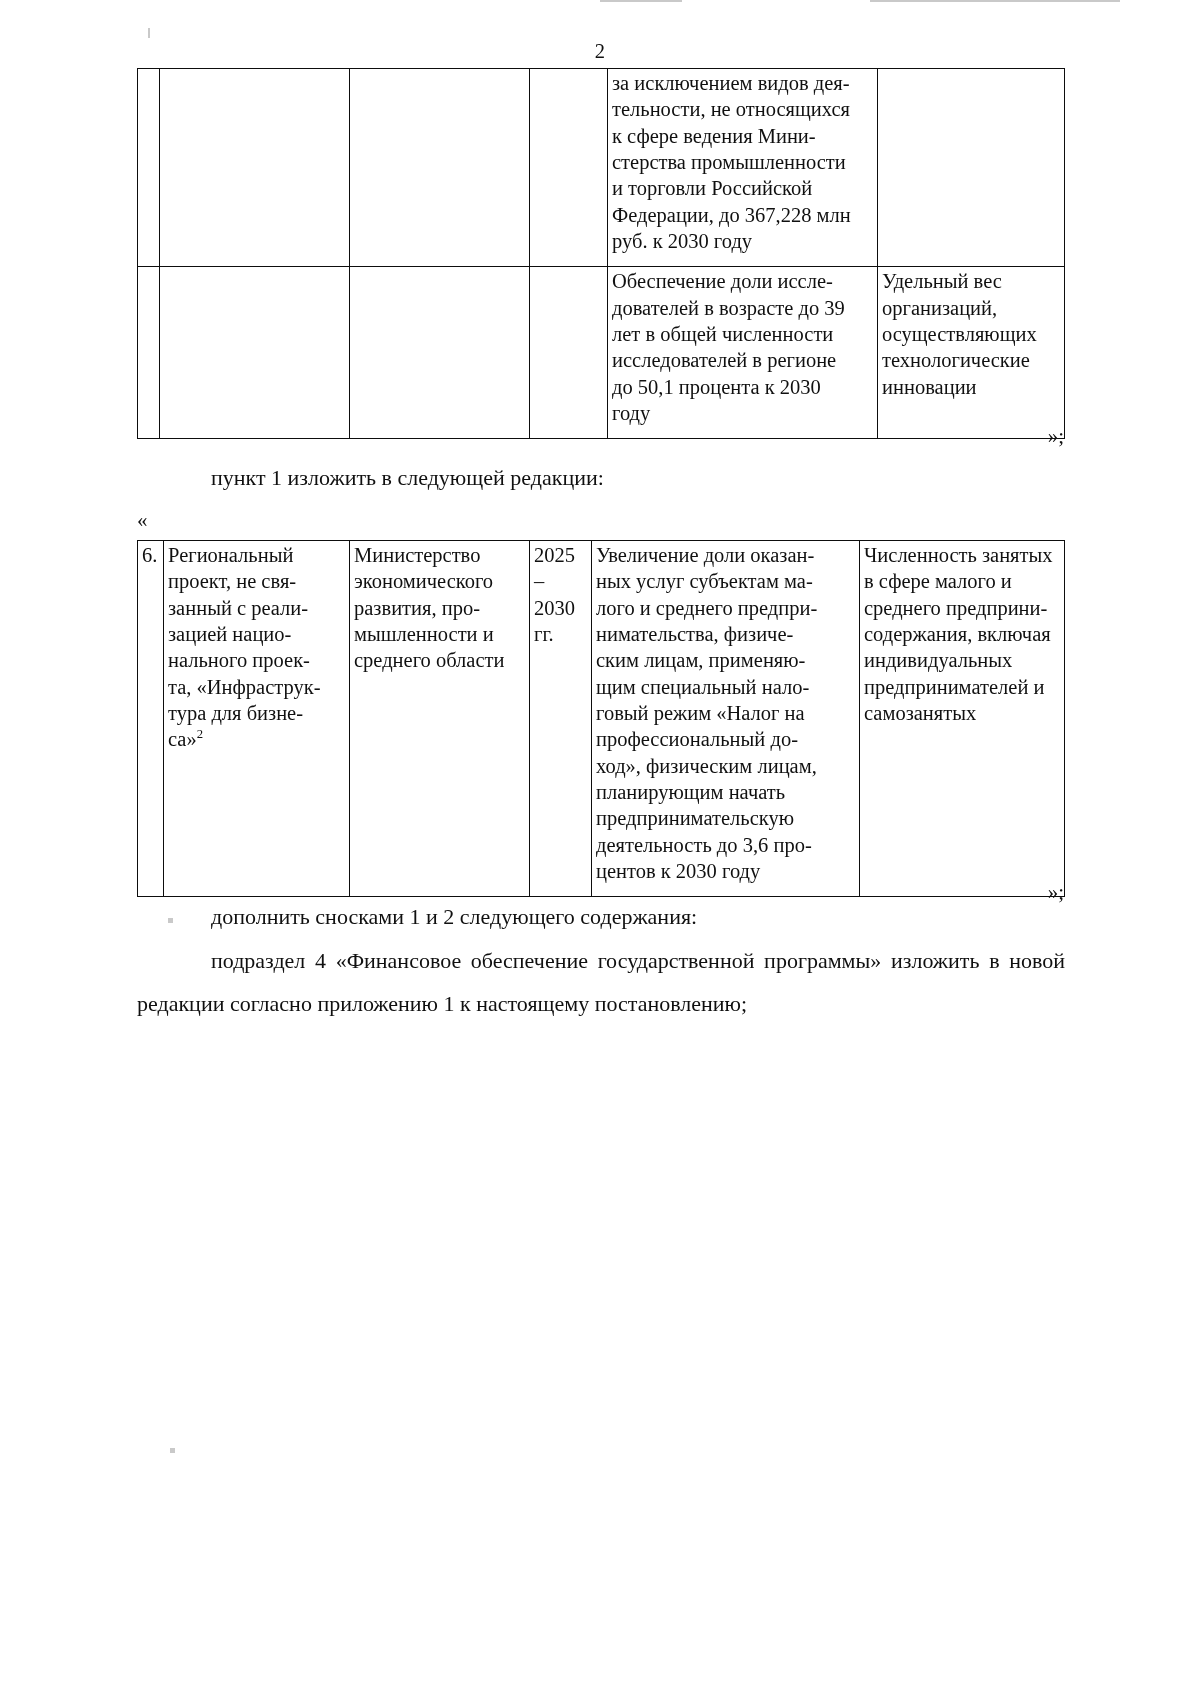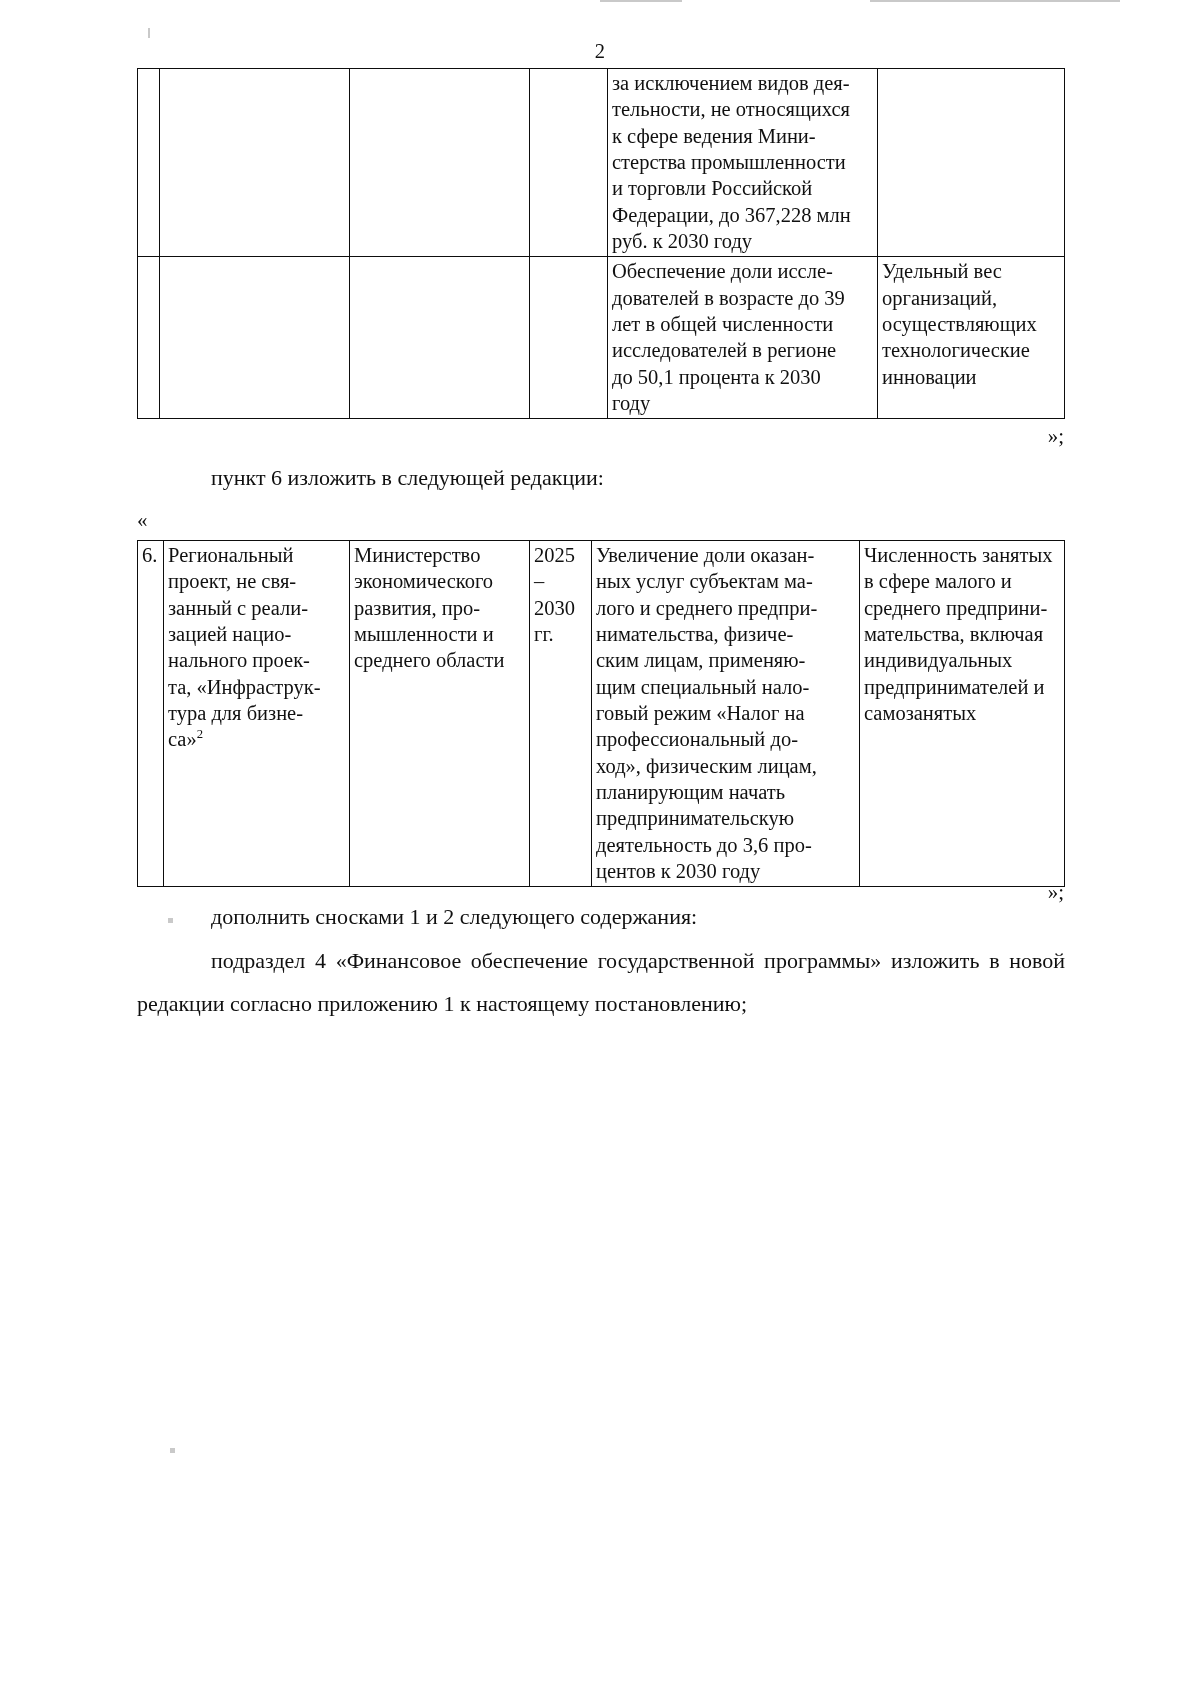--- a/index.html
+++ b/index.html
@@ -40,21 +40,21 @@
   table.doc-table {
     border-collapse: collapse;
     table-layout: fixed;
     width: 100%;
     font-size: 20.5px;
     line-height: 1.285;
   }
   table.doc-table td {
     border: 1.5px solid #0d0d0d;
     vertical-align: top;
-    padding: 1px 3px 2px 4px;
+    padding: 1px 3px 12px 4px;
     word-wrap: break-word;
     overflow-wrap: break-word;
     hyphens: manual;
   }
   td.blank { padding: 0; }
   td.num { text-align: left; padding-left: 3px; }
 
   .tbl-wrap { position: absolute; }
 
   
@@ -159,21 +159,21 @@
 технологические
 инновации</span></td>
         </tr>
       </tbody>
     </table>
   </div>
 
   <div class="quote-close" style="top:424px;">»;</div>
 
   <div class="body-block" style="top:456px;">
-    <p>пункт 6 изложить в следующей редакции:</p>
+    <p>пункт 1 изложить в следующей редакции:</p>
   </div>
 
   <div class="quote-open" style="top:508px;">«</div>
 
   <div class="tbl-wrap" id="table-2-wrap">
     <table class="doc-table">
       <colgroup>
         <col style="width:26px">
         <col style="width:186px">
         <col style="width:180px">
@@ -209,21 +209,21 @@
 говый режим «Налог на
 профессиональный до-
 ход», физическим лицам,
 планирующим начать
 предпринимательскую
 деятельность до 3,6 про-
 центов к 2030 году</span></td>
           <td><span style="white-space:pre-line">Численность занятых
 в сфере малого и
 среднего предприни-
-мательства, включая
+содержания, включая
 индивидуальных
 предпринимателей и
 самозанятых</span></td>
         </tr>
       </tbody>
     </table>
   </div>
 
   <div class="quote-close" style="top:880px;">»;</div>
 

